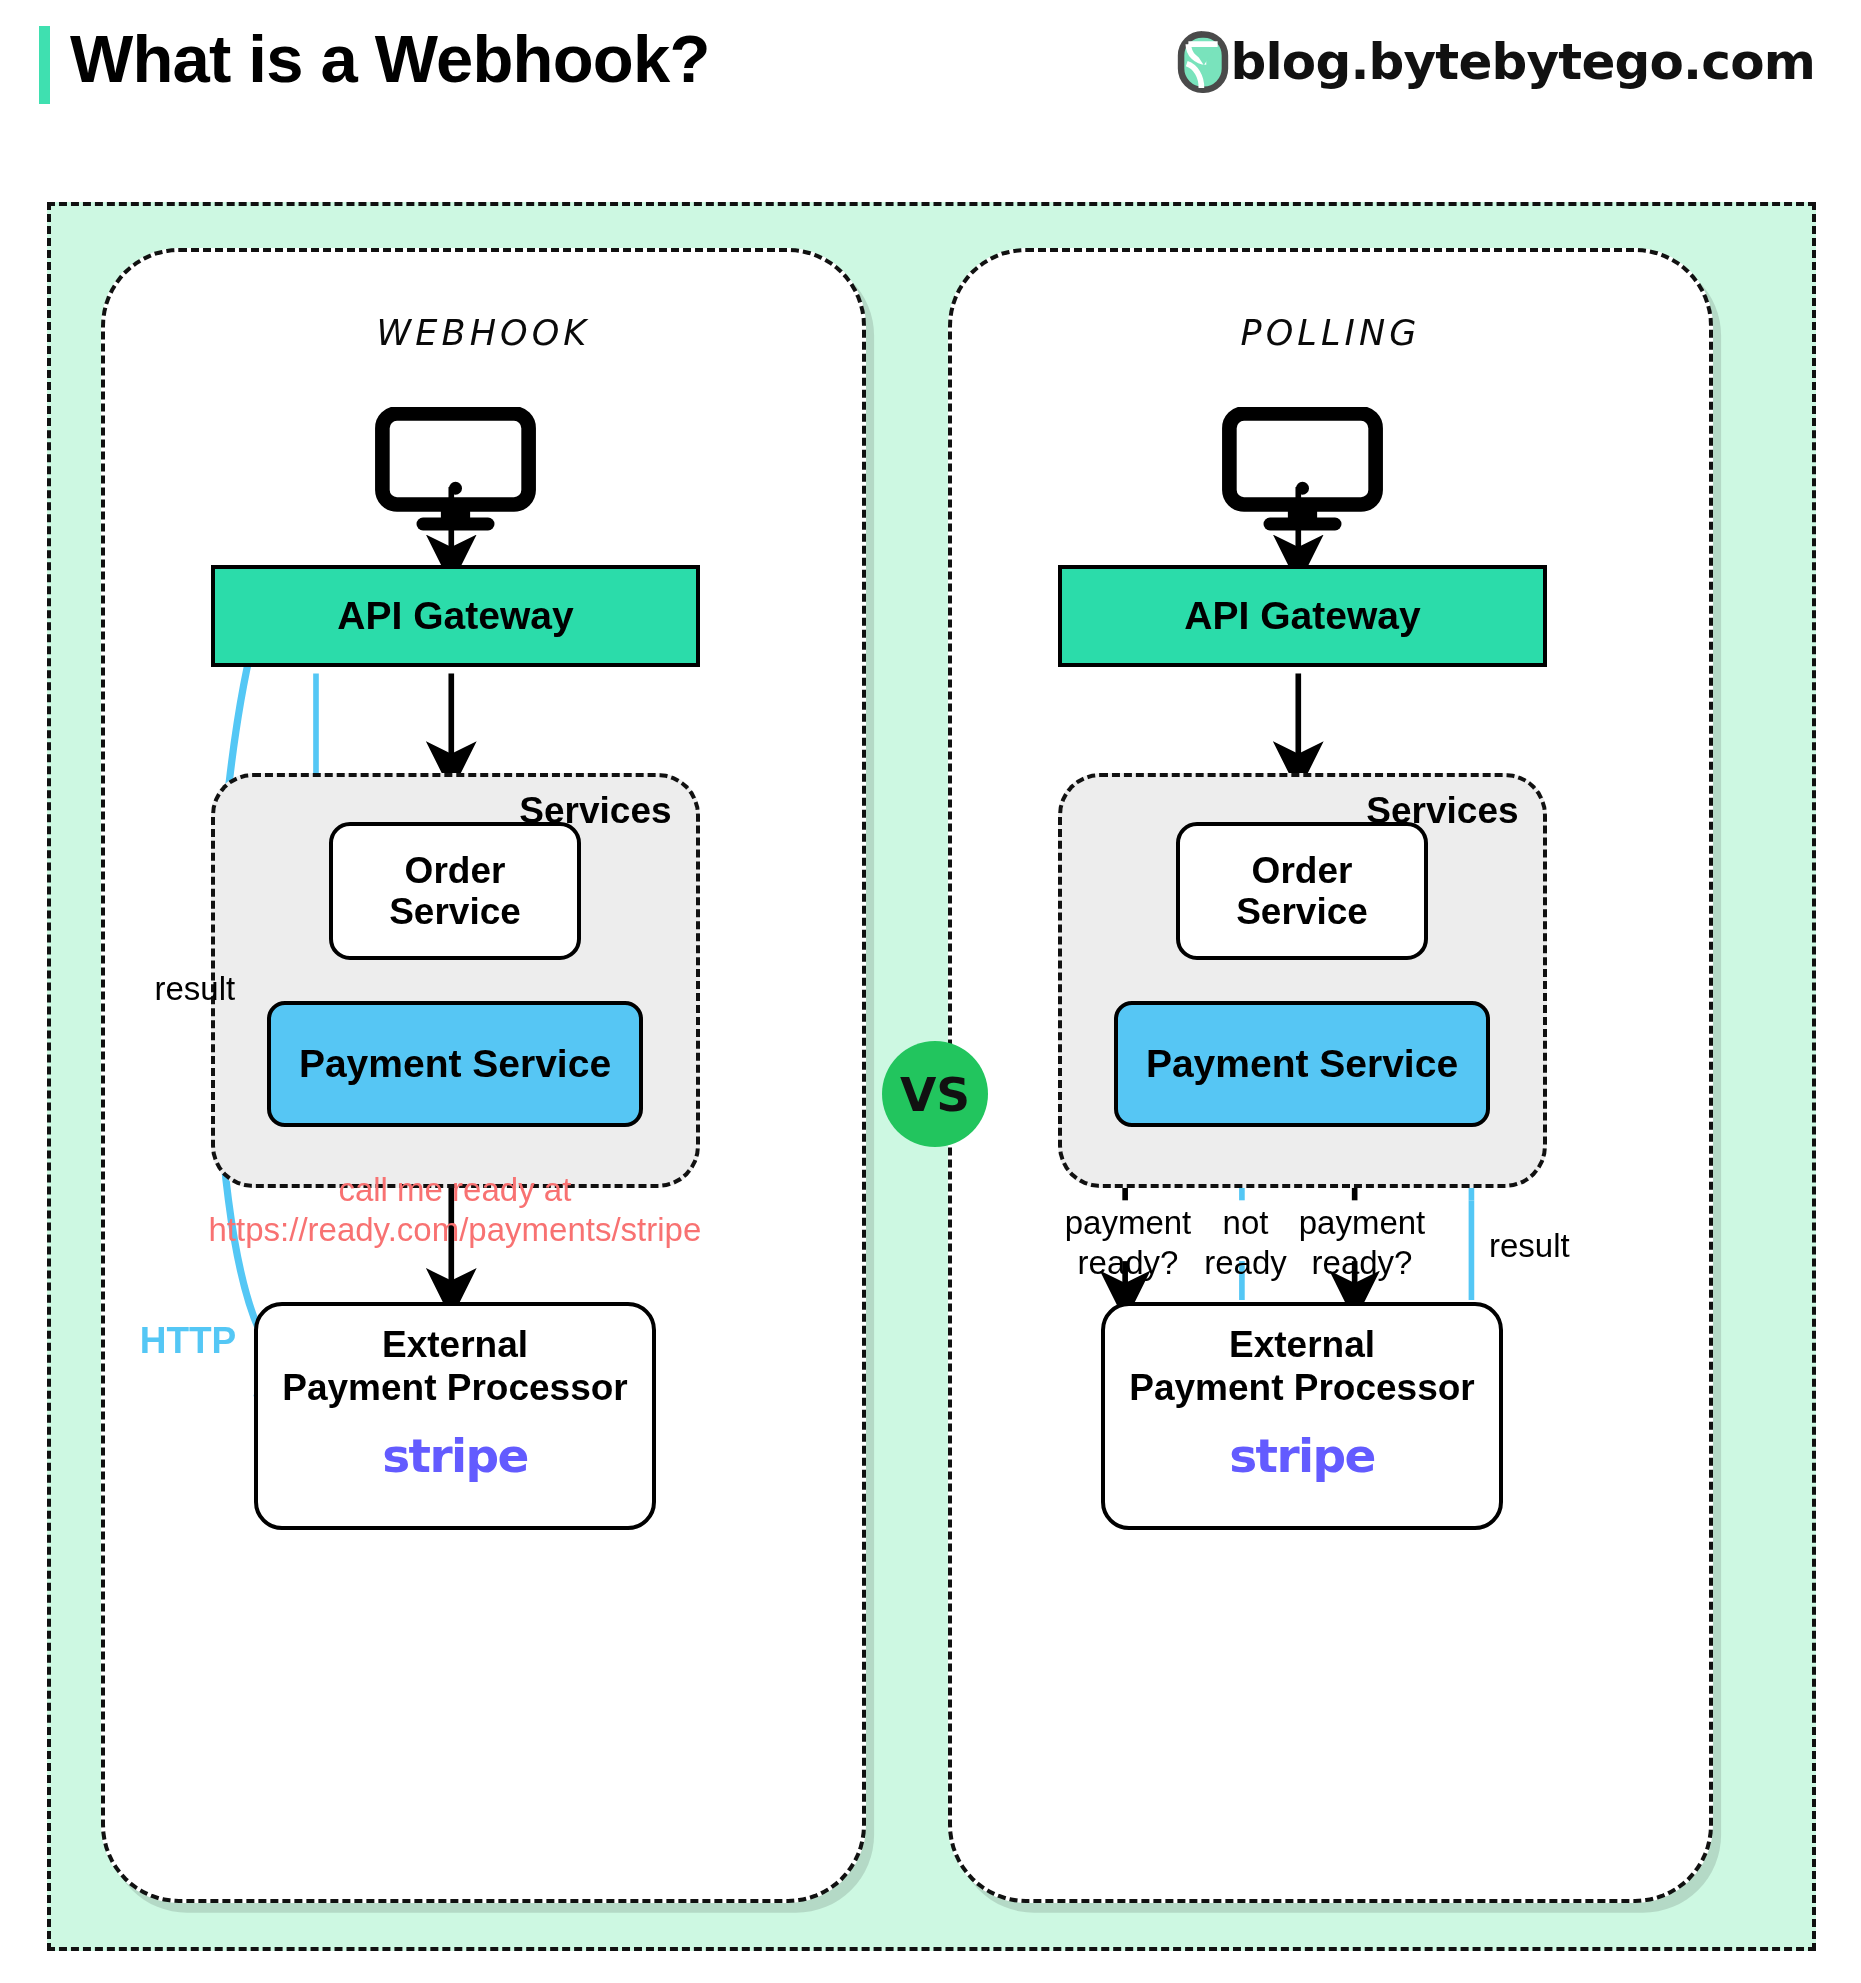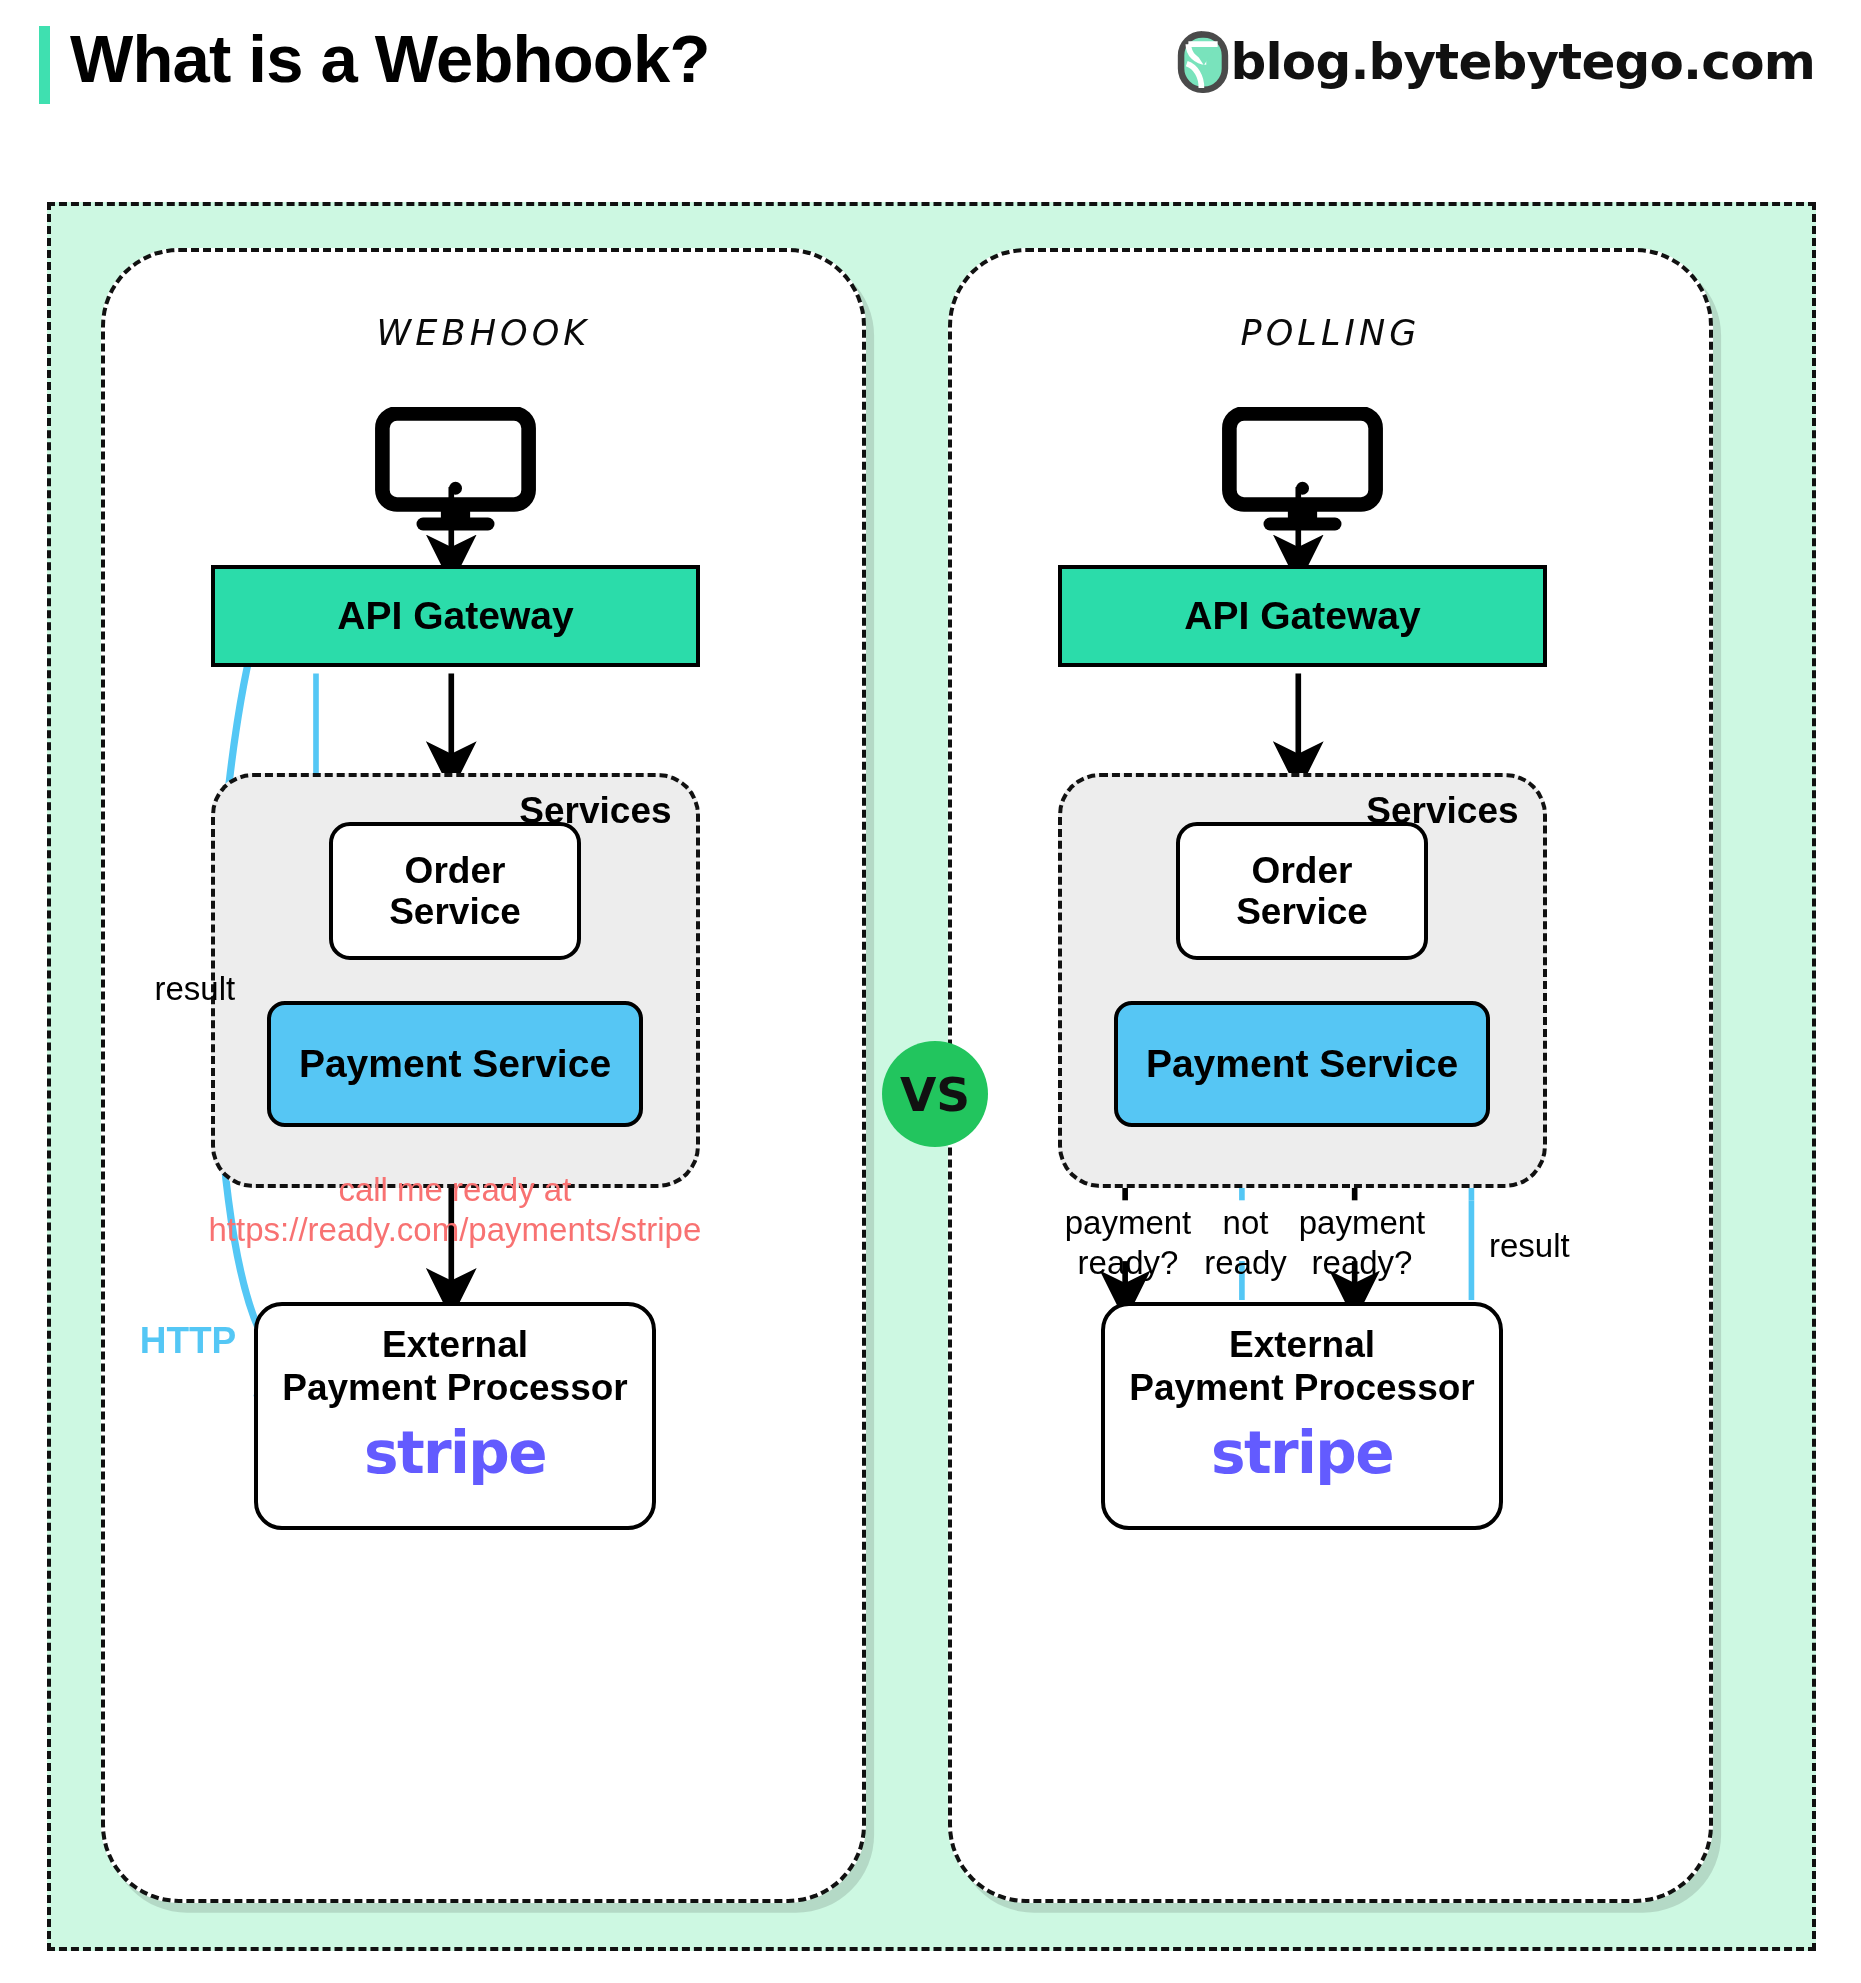--- a/index.html
+++ b/index.html
@@ -114,23 +114,23 @@
     font-size: 39px;
   }
   .ext-box {
     width: 402px; height: 228px; border-radius: 28px;
     flex-direction: column; justify-content: flex-start;
     padding-top: 18px;
     text-align: center;
   }
   .ext-title { font-size: 37px; font-weight: bold; line-height: 1.15; }
   .stripe-logo {
-    margin-top: 12px;
+    margin-top: 21px;
     font-family: "DejaVu Sans", sans-serif;
-    font-size: 58px; font-weight: 900;
+    font-size: 47px; font-weight: 900;
     color: #635BFF; letter-spacing: -1.6px;
   }
 
   
   .edge-label {
     position: absolute; text-align: center;
     font-size: 33px; color: #000; line-height: 1.2;
     white-space: nowrap;
   }
   .edge-label.red { color: #F87272; font-size: 33px; }

